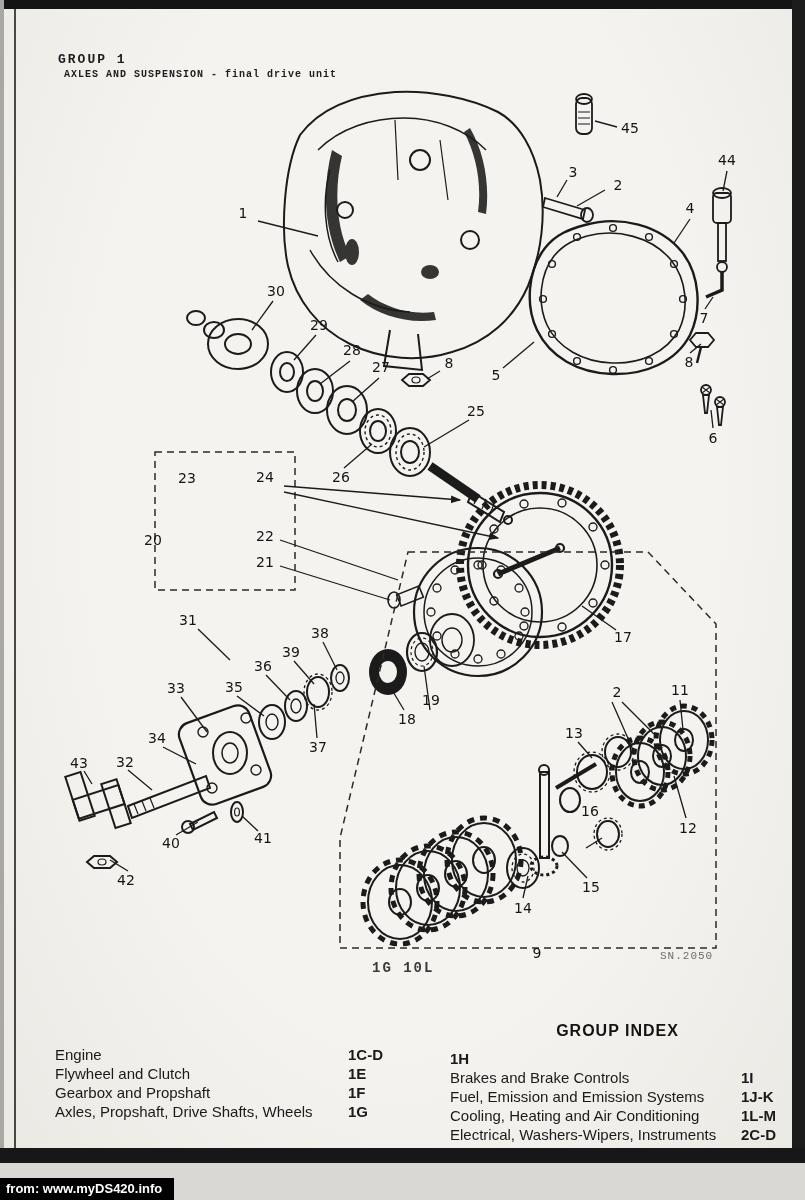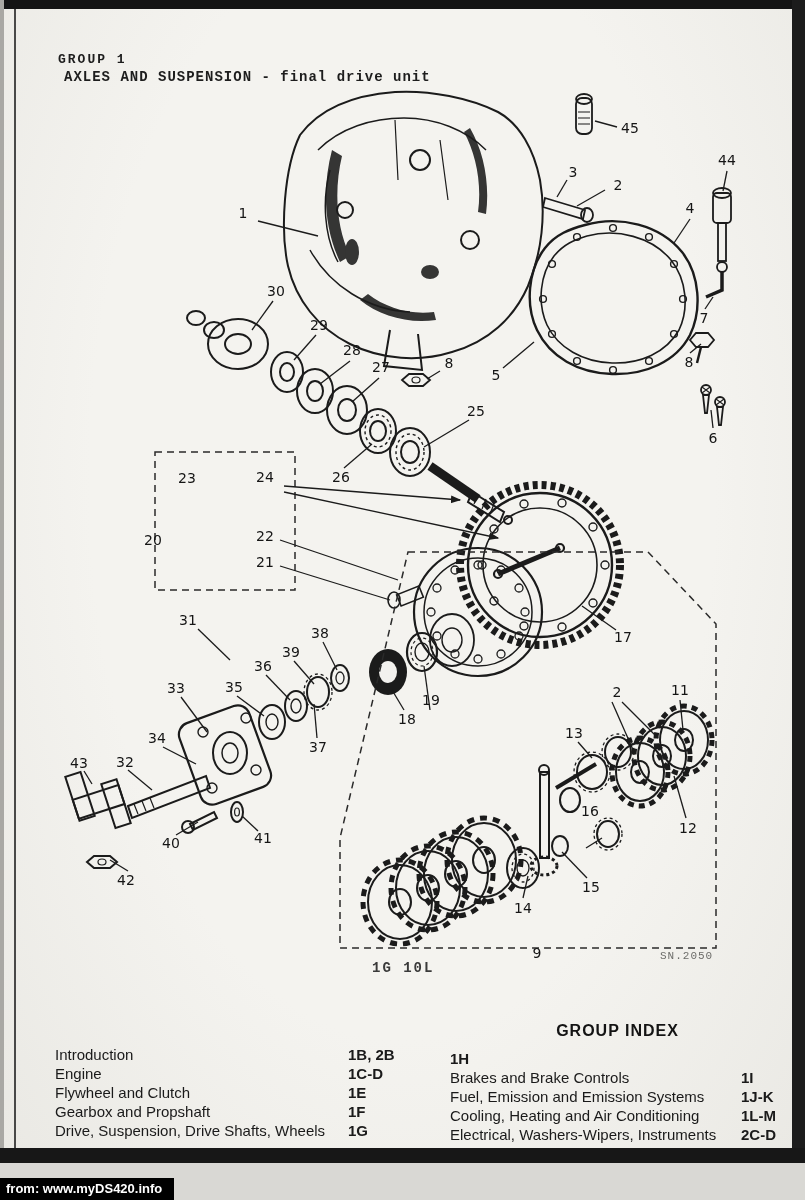--- a/index.html
+++ b/index.html
@@ -10,21 +10,21 @@
   .edge-top{position:absolute;left:0;top:0;width:805px;height:9px;background:#141414;}
   .edge-right{position:absolute;right:0;top:0;width:13px;height:1165px;background:#1c1c1c;}
   .edge-left{position:absolute;left:0;top:0;width:4px;height:1200px;background:#a9a8a4;}
   .edge-line-left{position:absolute;left:14px;top:9px;width:2px;height:1140px;background:#2b2b2b;opacity:.85;}
   .edge-bottom{position:absolute;left:0;top:1148px;width:805px;height:15px;background:#171717;}
   .edge-bottom2{position:absolute;left:0;top:1163px;width:805px;height:37px;background:#d9d8d4;}
   
   .hdr{position:absolute;color:#1d1d1d;font-family:"Liberation Mono","DejaVu Sans Mono",monospace;
        font-weight:bold;white-space:nowrap;}
   .hdr1{left:58px;top:52px;font-size:13px;letter-spacing:2px;}
-  .hdr2{left:64px;top:69px;font-size:14px;letter-spacing:1px;}
+  .hdr2{left:64px;top:69px;font-size:10px;letter-spacing:1px;}
   
   #diagram{position:absolute;left:0;top:0;}
   #callouts{position:absolute;left:0;top:0;width:805px;height:1000px;}
   .callout{position:absolute;transform:translate(-50%,-50%);
            font-family:"DejaVu Sans",sans-serif;font-weight:normal;font-size:14px;color:#151515;}
   .fig-code{position:absolute;left:372px;top:960px;font-family:"Liberation Mono","DejaVu Sans Mono",monospace;
             font-weight:bold;font-size:14px;color:#3a3a3a;letter-spacing:2px;}
   .plate-num{position:absolute;left:660px;top:950px;font-family:"Liberation Mono","DejaVu Sans Mono",monospace;
              font-size:11px;color:#6b6b68;letter-spacing:1px;}
   
@@ -364,37 +364,33 @@
       <div class="callout" style="left: 727px; top: 160px;">44</div>
       <div class="callout" style="left: 630px; top: 128px;">45</div>
     </div>
 
   <div class="fig-code">1G 10L</div>
   <div class="plate-num">SN.2050</div>
 
   <div class="gi-title">GROUP INDEX</div>
   <div class="gi-col gi-col-left" id="gi-col-0">
       <div class="gi-row">
-        <span class="gi-label">Introduction</span>
-        <span class="gi-code">1B, 2B</span>
-      </div>
-      <div class="gi-row">
         <span class="gi-label">Engine</span>
         <span class="gi-code">1C-D</span>
       </div>
       <div class="gi-row">
         <span class="gi-label">Flywheel and Clutch</span>
         <span class="gi-code">1E</span>
       </div>
       <div class="gi-row">
         <span class="gi-label">Gearbox and Propshaft</span>
         <span class="gi-code">1F</span>
       </div>
       <div class="gi-row">
-        <span class="gi-label">Drive, Suspension, Drive Shafts, Wheels</span>
+        <span class="gi-label">Axles, Propshaft, Drive Shafts, Wheels</span>
         <span class="gi-code">1G</span>
       </div>
     </div>
   <div class="gi-col gi-col-right" id="gi-col-1">
       <div class="gi-row">
         <span class="gi-code">1H</span>
       </div>
       <div class="gi-row">
         <span class="gi-label">Brakes and Brake Controls</span>
         <span class="gi-code">1I</span>

